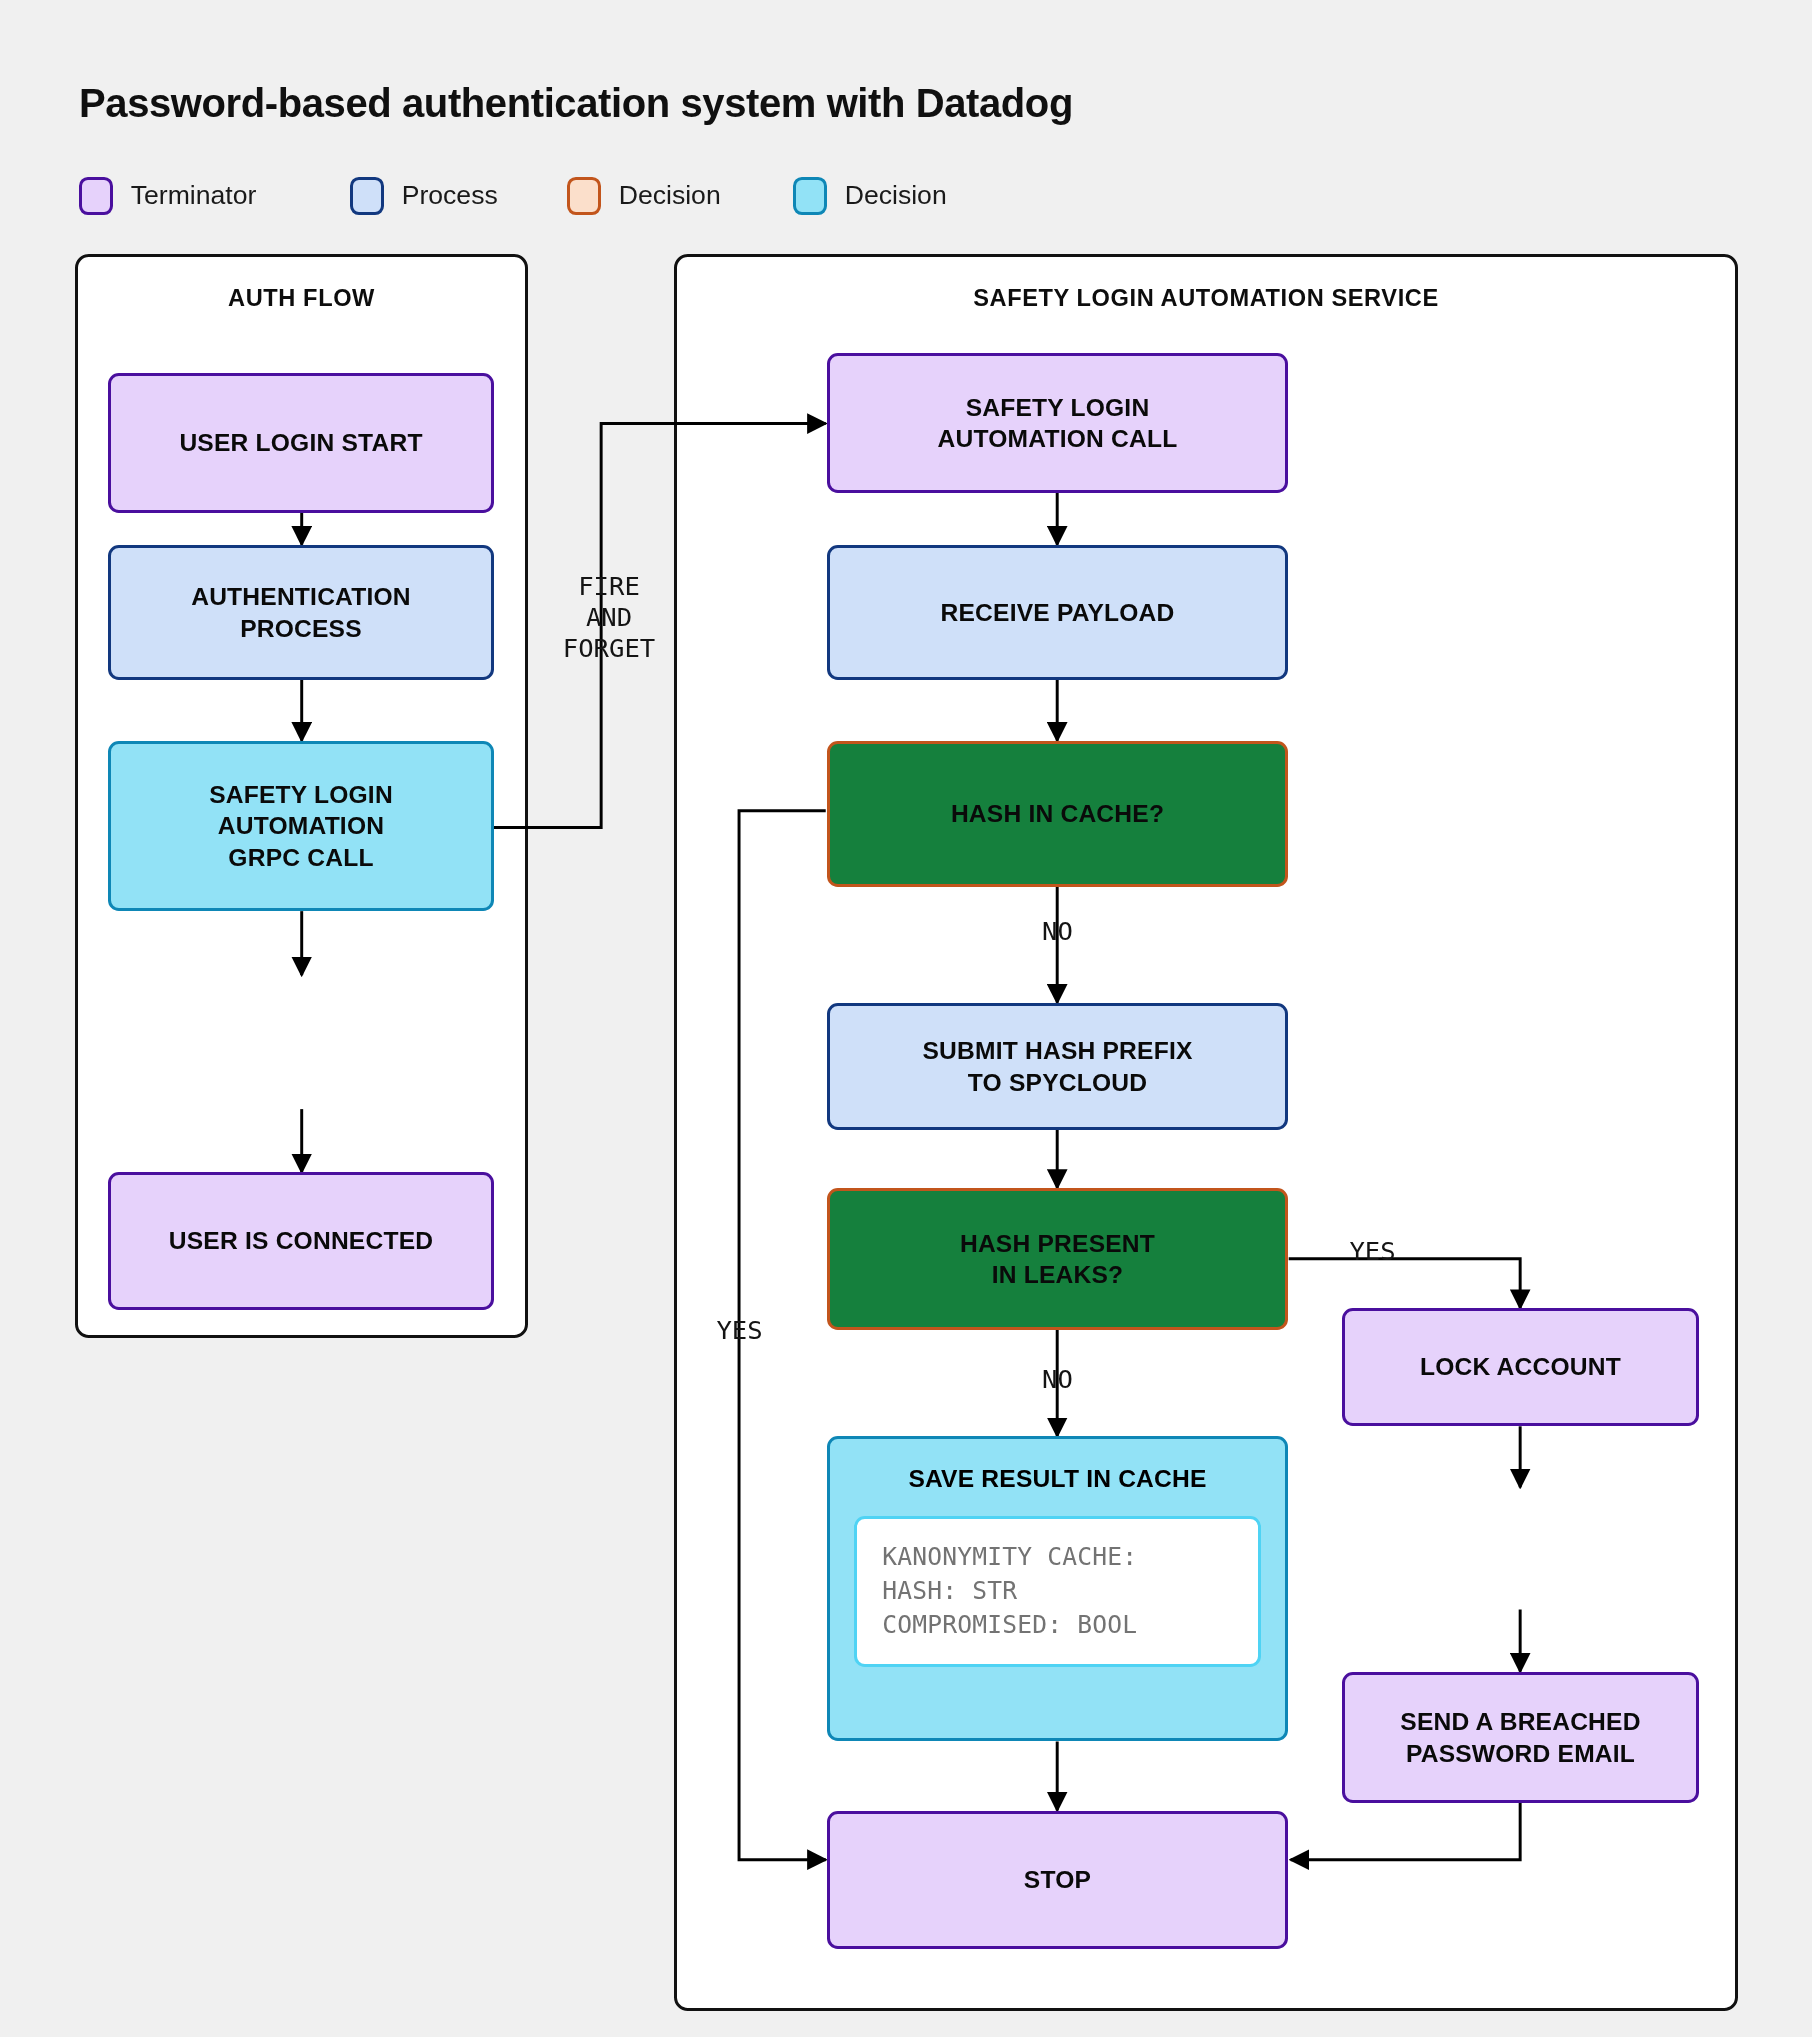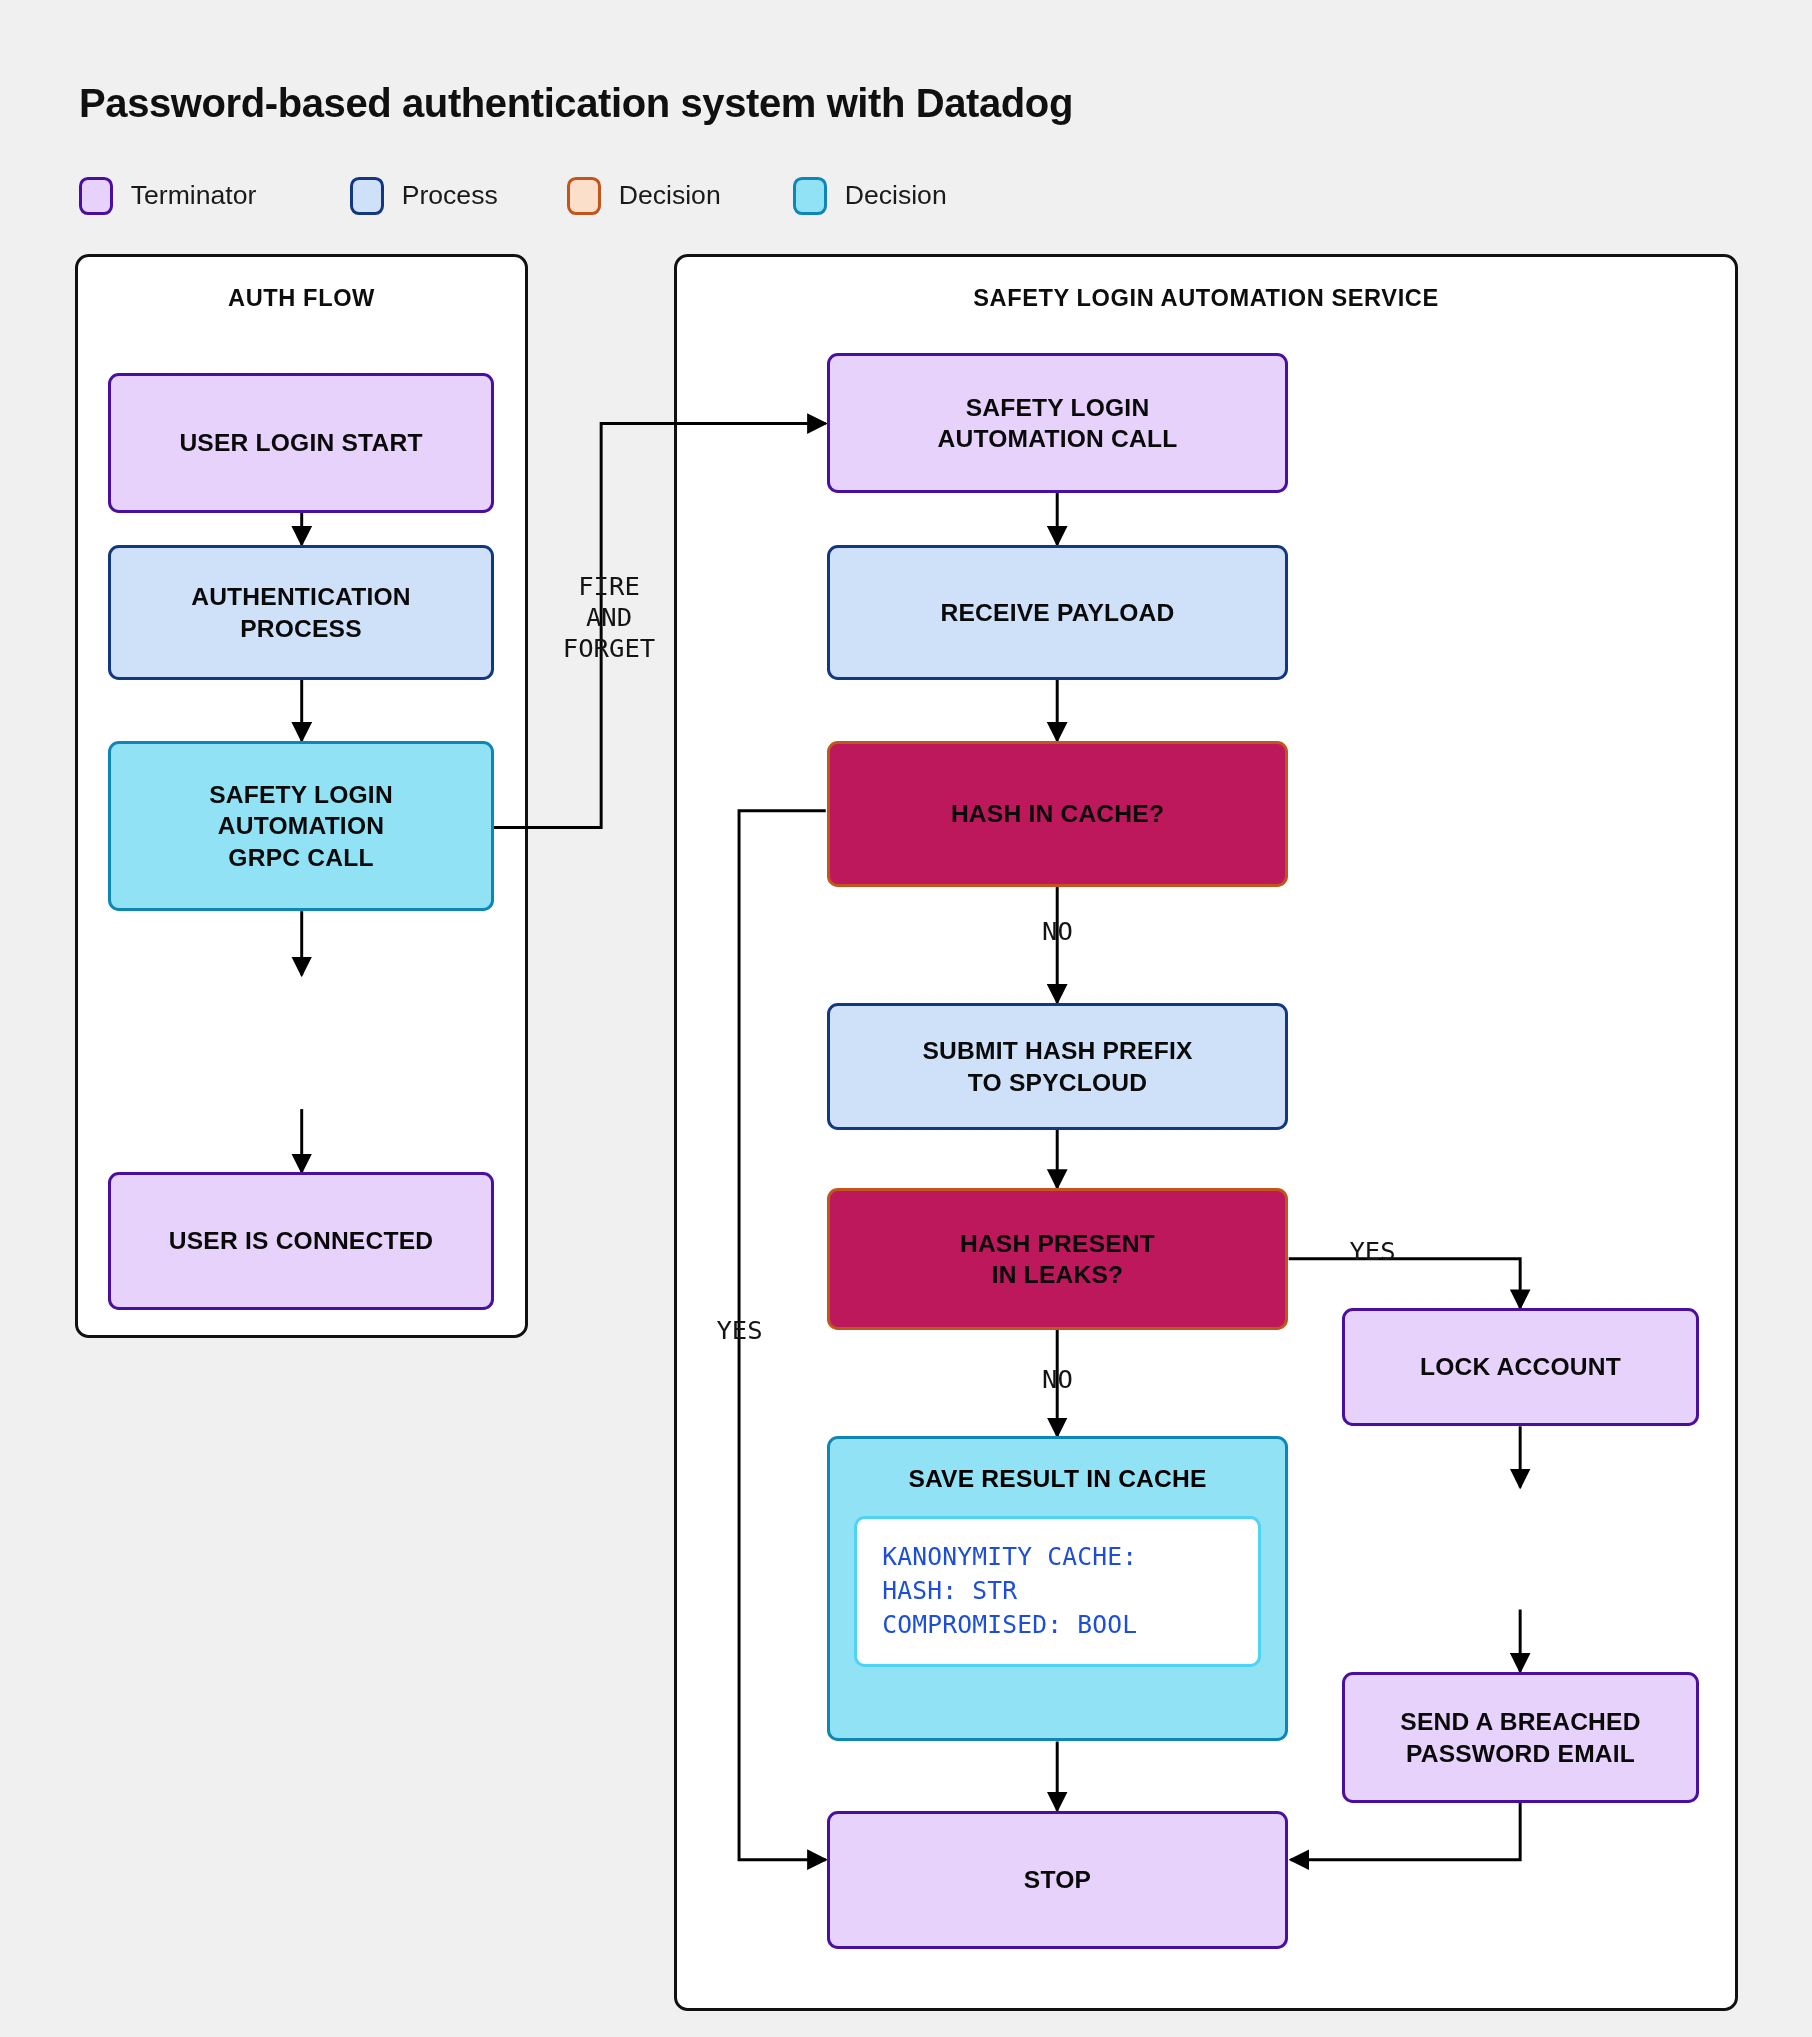--- a/index.html
+++ b/index.html
@@ -40,36 +40,36 @@
     position:absolute;box-sizing:border-box;
     border:3px solid #000;border-radius:10.8px;
     display:flex;align-items:center;justify-content:center;
     text-align:center;
     font-size:24.6px;font-weight:bold;color:#0a0a0a;
     line-height:1.28;letter-spacing:0.2px;
   }
   .node .lines{padding:0 9.9px;}
   .node.terminator{background:#e6d2fb;border-color:#4a0f9e;}
   .node.process{background:#cfe0f9;border-color:#12387f;}
-  .node.decision{background:#be185d;border-color:#c2551c;}
+  .node.decision{background:#15803d;border-color:#c2551c;}
   .node.routine{background:#92e2f6;border-color:#0e87b6;}
 
   
   .node.routine.with-code{display:block;padding:0;}
   .routine-heading{
     text-align:center;font-size:24.6px;font-weight:bold;color:#000000;
     margin-top:23.6px;letter-spacing:0.2px;
   }
   .code-box{
     margin:21.7px 23.6px 23.6px 23.6px;
     background:#ffffff;border:3px solid #4fd3f4;border-radius:10.8px;
     padding:21.7px 25.6px;
     font-family:"DejaVu Sans Mono",monospace;
     font-size:24.6px;font-weight:normal;line-height:1.38;
-    color:#1d4ed8;text-align:left;white-space:pre;
+    color:#737373;text-align:left;white-space:pre;
   }
 
   
   .edge-label{
     position:absolute;
     font-family:"DejaVu Sans Mono",monospace;
     font-size:25.6px;color:#141414;
     white-space:pre;line-height:1.22;text-align:center;
   }
 

